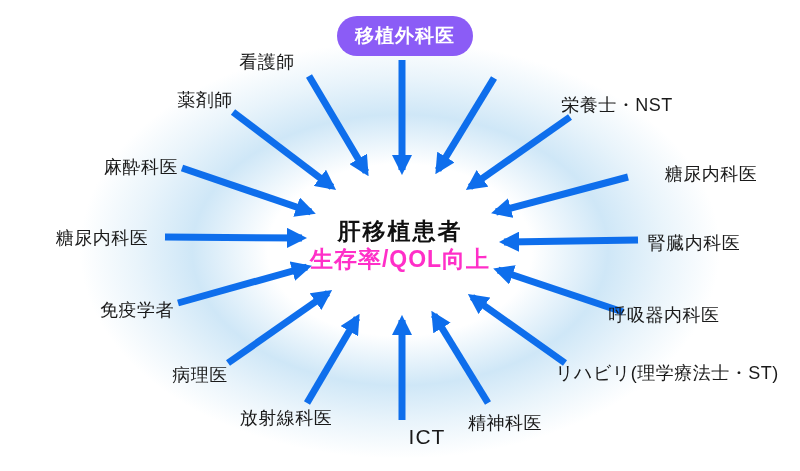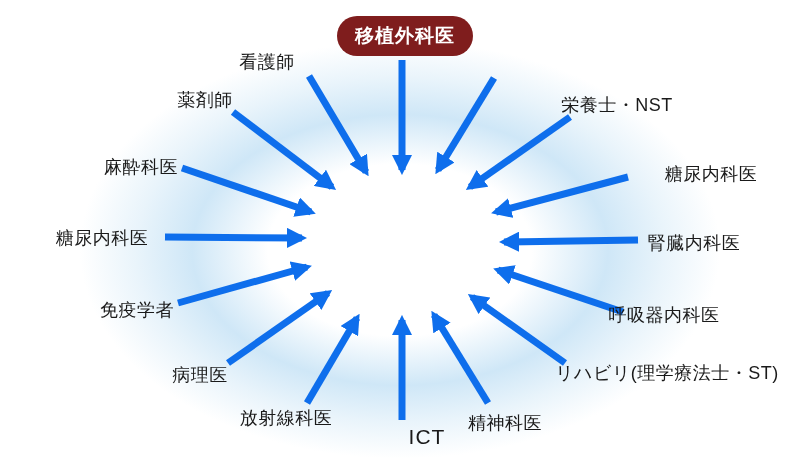--- a/index.html
+++ b/index.html
@@ -21,21 +21,21 @@
     position:absolute;
     transform:translate(-50%,-50%);
     white-space:nowrap;
     font-size:18px;
     font-weight:400;
     color:#1a1a1a;
     letter-spacing:0.5px;
   }
   .dlabel.latin{font-size:21px;letter-spacing:1px;margin-left:33px;}
   .dlabel.boxed{
-    background:#7f1d1d;
+    background:#8b5cf6;
     color:#ffffff;
     font-weight:bold;
     font-size:19px;
     padding:7px 18px;
     border-radius:20px;
     letter-spacing:1px;
   }
   .center-text{
     position:absolute;
     left:400px;top:245px;
@@ -77,20 +77,24 @@
       <line x1="165" y1="237" x2="302" y2="238" stroke="#0e6eec" stroke-width="7" marker-end="url(#ah)"></line>
       <line x1="638" y1="240" x2="504" y2="242" stroke="#0e6eec" stroke-width="7" marker-end="url(#ah)"></line>
       <line x1="178" y1="303" x2="307" y2="267" stroke="#0e6eec" stroke-width="7" marker-end="url(#ah)"></line>
       <line x1="623" y1="312" x2="498" y2="270" stroke="#0e6eec" stroke-width="7" marker-end="url(#ah)"></line>
       <line x1="228" y1="363" x2="328" y2="293" stroke="#0e6eec" stroke-width="7" marker-end="url(#ah)"></line>
       <line x1="565" y1="363" x2="472" y2="297" stroke="#0e6eec" stroke-width="7" marker-end="url(#ah)"></line>
       <line x1="307" y1="403" x2="357" y2="318" stroke="#0e6eec" stroke-width="7" marker-end="url(#ah)"></line>
       <line x1="402" y1="420" x2="402" y2="320" stroke="#0e6eec" stroke-width="7" marker-end="url(#ah)"></line>
       <line x1="488" y1="403" x2="434" y2="315" stroke="#0e6eec" stroke-width="7" marker-end="url(#ah)"></line>
     </svg>
+  <div class="center-text">
+    <div class="center-title">肝移植患者</div>
+    <div class="center-subtitle" style="color: rgb(255, 47, 200);">生存率/QOL向上</div>
+  </div>
 <div class="dlabel boxed" style="left: 405px; top: 36px;">移植外科医</div>
     <div class="dlabel" style="left: 267px; top: 62px;">看護師</div>
     <div class="dlabel" style="left: 205px; top: 100px;">薬剤師</div>
     <div class="dlabel" style="left: 617px; top: 105px;">栄養士・NST</div>
     <div class="dlabel" style="left: 141px; top: 167px;">麻酔科医</div>
     <div class="dlabel" style="left: 675px; top: 174px; margin-left: 36px;">糖尿内科医</div>
     <div class="dlabel" style="left: 102px; top: 238px;">糖尿内科医</div>
     <div class="dlabel" style="left: 694px; top: 243px;">腎臓内科医</div>
     <div class="dlabel" style="left: 137px; top: 310px;">免疫学者</div>
     <div class="dlabel" style="left: 664px; top: 315px;">呼吸器内科医</div>

